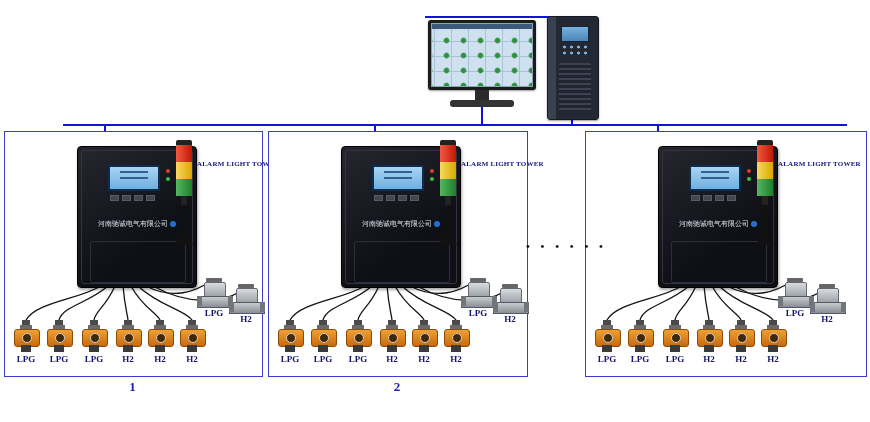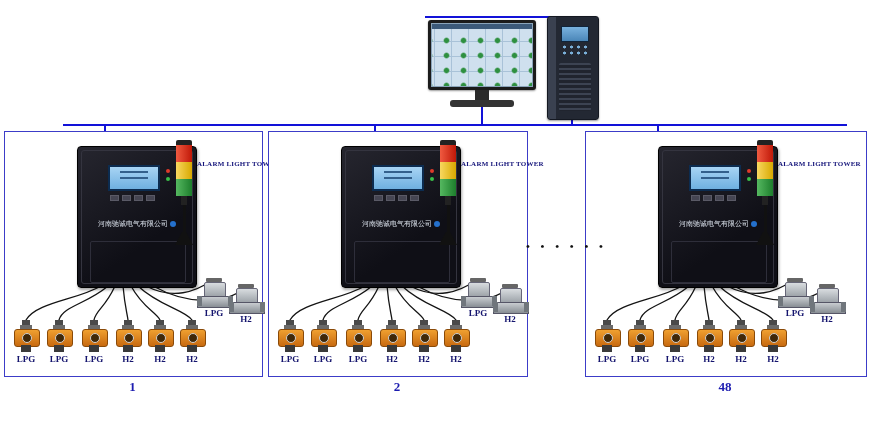--- a/index.html
+++ b/index.html
@@ -469,15 +469,14 @@
       <div class="det-foot"></div>
       <div class="det-label">H2</div>
     </div>
   </div>
 </div>
 
   <div class="ellipsis">• • • • • •</div>
 
   <div class="panel-number" style="left:4px;width:257px">1</div>
   <div class="panel-number" style="left:268px;width:258px">2</div>
-  <div class="panel-number" style="left:585px;width:280px">48</div>
 
 </div>
 
 </body></html>

